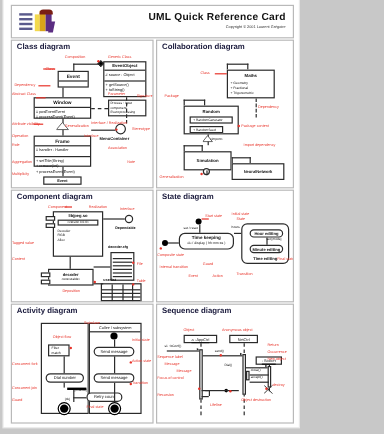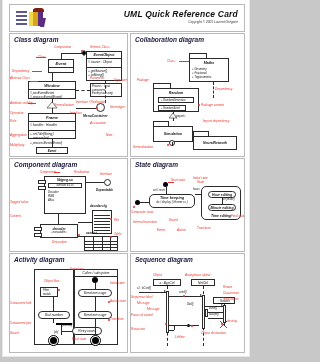--- a/index.html
+++ b/index.html
@@ -6,21 +6,20 @@
   body{
     width:252px;height:362px;
     background:#c8c8c8;
     font-family:"Liberation Sans",sans-serif;
     overflow:hidden;
   }
   .page{
     position:absolute;left:3px;top:0px;width:246px;height:356px;
     background:#ffffff;
     box-shadow:0 0 0 1px #e8e8e8;
-    font-style:italic;
   }
   
   .header{position:absolute;left:6px;top:4px;width:234px;height:26px;border:1px solid #b9b9b9;background:#fff;}
   .logo{position:absolute;left:6px;top:3px;width:40px;height:20px;}
   .logo-bars{position:absolute;left:0;top:3px;width:11px;height:13px;}
   .logo-bars i{display:block;height:2px;background:#5a5a8c;margin-bottom:2px;width:100%;}
   .logo-block{position:absolute;}
   .title{
     position:absolute;right:6px;top:4px;text-align:right;
     font-size:8.5px;font-weight:bold;color:#111;letter-spacing:.2px;

